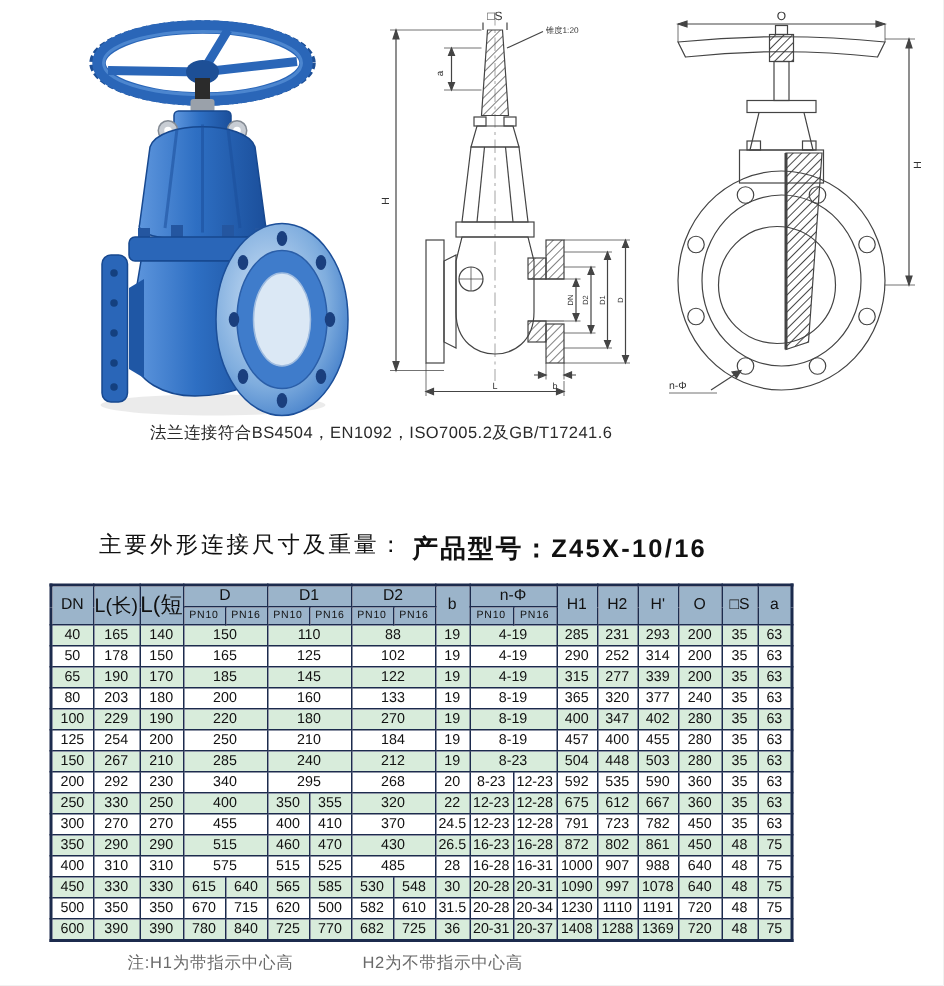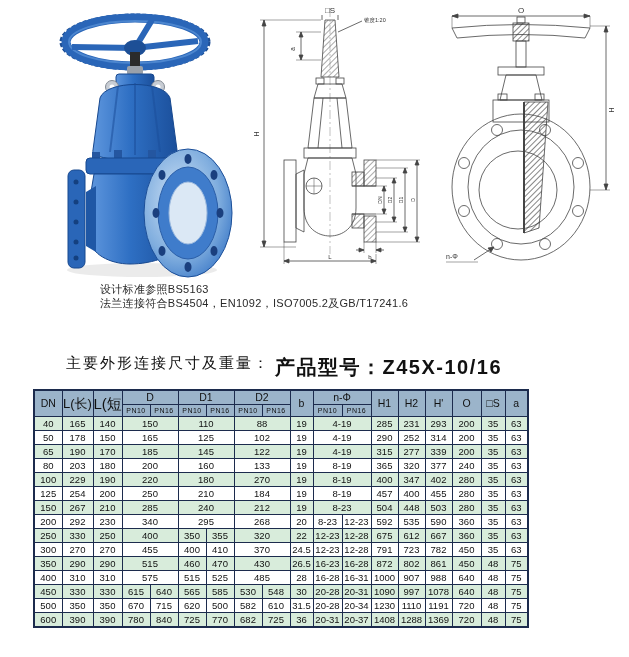--- a/index.html
+++ b/index.html
@@ -8,21 +8,21 @@
     font-family:"Liberation Sans", sans-serif;color:#111;overflow:hidden;
     margin:0 auto;
   }
   .fig{position:absolute;}
   .standards{
     position:absolute;left:100px;top:283px;font-size:11px;line-height:13.5px;
     color:#2a2a2a;letter-spacing:0.3px;white-space:nowrap;
   }
   .title-row{position:absolute;left:0;top:354px;width:629px;height:22px;}
   .title-main{position:absolute;left:66px;top:0;font-size:15px;font-weight:normal;letter-spacing:2px;}
-  .title-model{position:absolute;left:275px;top:0;font-size:20px;font-weight:bold;letter-spacing:1.5px;}
+  .title-model{position:absolute;left:275px;top:0;font-size:17px;font-weight:bold;letter-spacing:1.5px;}
   table.dims{
     position:absolute;left:33px;top:389px;border-collapse:collapse;table-layout:fixed;
     width:494px;font-size:9.5px;
   }
   table.dims th,table.dims td{
     border:1px solid #1c2b4d;text-align:center;vertical-align:middle;
     padding:0;height:13px;line-height:11px;overflow:hidden;white-space:nowrap;
   }
   table.dims{border:2px solid #1c2b4d;}
   table.dims th{background:#9bb4ca;font-weight:normal;font-size:10.5px;}
@@ -266,21 +266,20 @@
         <line x1="38" y1="258" x2="58" y2="245"></line>
         <polygon points="58,245 52,246 55,250" fill="#444"></polygon>
       </g>
       <text x="85" y="11" font-size="8" text-anchor="middle">O</text>
       <text x="178" y="108" font-size="7" transform="rotate(-90 178 108)" text-anchor="middle">H</text>
       <text x="10" y="257" font-size="7">n-Φ</text>
     </svg>
   </div>
 
   <div class="standards">
-    <div>设计标准参照BS5163</div>
     <div>法兰连接符合BS4504，EN1092，ISO7005.2及GB/T17241.6</div>
   </div>
 
   <div class="title-row">
     <span class="title-main">主要外形连接尺寸及重量：</span>
     <span class="title-model">产品型号：Z45X-10/16</span>
   </div>
 
   <table class="dims">
     <colgroup>
@@ -589,14 +588,17 @@
           <td>1408</td>
           <td>1288</td>
           <td>1369</td>
           <td>720</td>
           <td>48</td>
           <td>75</td>
         </tr>
       </tbody>
   </table>
 
+  <div class="note">
+    <span>注:H1为带指示中心高</span><span>H2为不带指示中心高</span>
+  </div>
 
 </div>
 
 </body></html>

